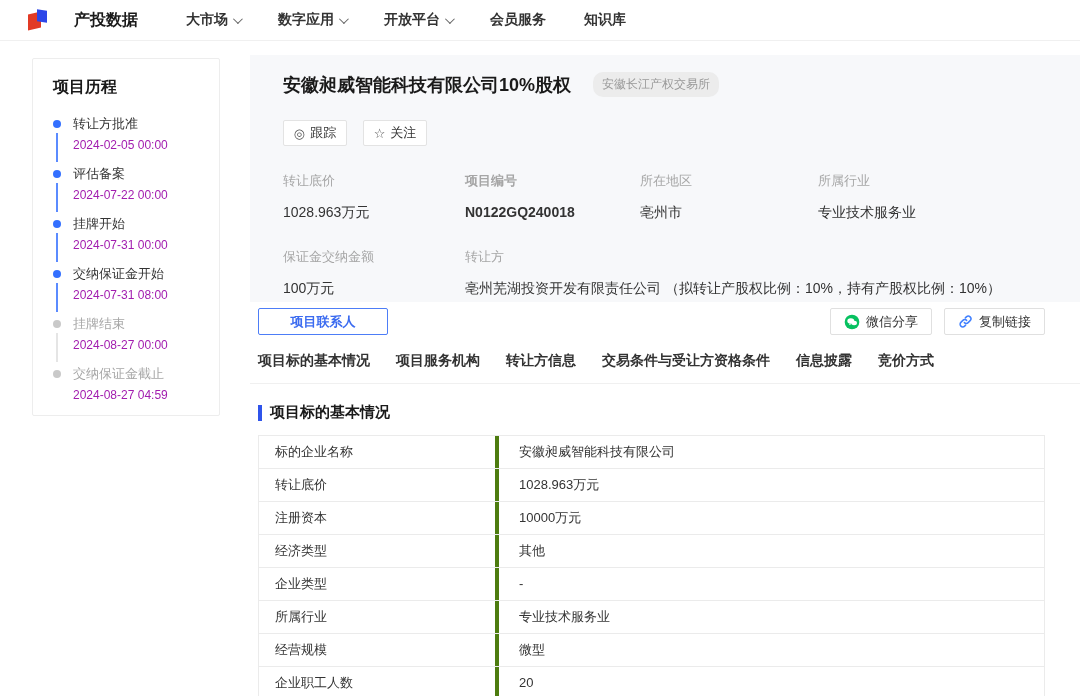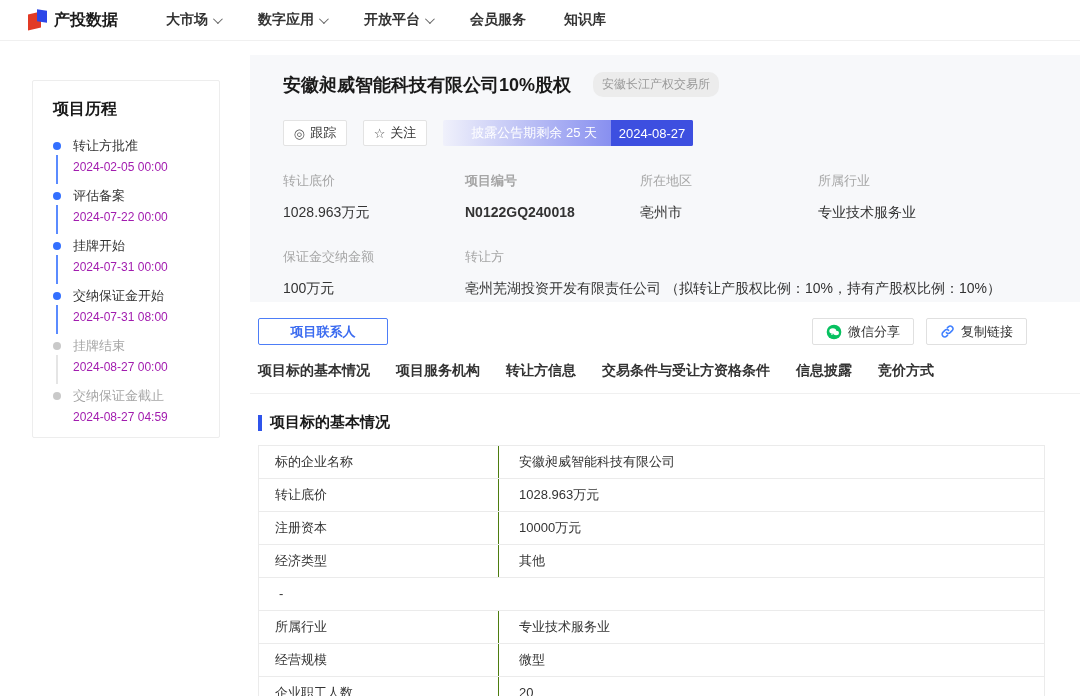--- a/index.html
+++ b/index.html
@@ -3,37 +3,37 @@
 <meta charset="utf-8">
 <style>
   * { margin:0; padding:0; box-sizing:border-box; }
   html,body { width:1080px; height:696px; background:#fff; overflow:hidden;
               font-family:"Liberation Sans","DejaVu Sans",sans-serif; color:#333; }
 
   
   .navbar { position:absolute; left:0; top:0; width:1080px; height:41px;
             background:#fff; border-bottom:1px solid #f0f0f0;
             display:flex; align-items:center; padding-left:28px; }
-  .brand { display:flex; align-items:center; gap:4px; margin-right:48px; }
+  .brand { display:flex; align-items:center; gap:24px; margin-right:48px; }
   .logo-icon { position:relative; width:22px; height:22px; display:inline-block; }
   .logo-red { position:absolute; left:0; top:4px; width:13px; height:16px;
               background:#e23a25; transform:skewY(-12deg); }
   .logo-blue { position:absolute; left:9px; top:1px; width:10px; height:12px;
                background:#2c46e8; transform:skewY(8deg); }
   .brand-name { font-size:16px; font-weight:bold; color:#1a1a1a; }
   .nav-items { display:flex; align-items:center; gap:38px; }
   .nav-item { font-size:14px; font-weight:600; color:#333; cursor:pointer;
               display:flex; align-items:center; gap:5px; }
   .chevron { width:7px; height:7px; border-right:1.5px solid #666;
              border-bottom:1.5px solid #666; transform:rotate(45deg) translateY(-2px); }
 
   
   .timeline-card { position:absolute; left:32px; top:58px; width:188px; height:358px;
                    background:#fff; border:1px solid #ededed; border-radius:2px;
-                   padding:18px 16px 10px 20px;margin-top:22px; }
+                   padding:18px 16px 10px 20px; }
   .timeline-title { font-size:16px; font-weight:bold; color:#1a1a1a; margin-bottom:18px; }
   .tl-item { position:relative; padding-left:20px; min-height:50px; }
   .tl-dot { position:absolute; left:0; top:4px; width:8px; height:8px; border-radius:50%; }
   .tl-item.done .tl-dot { background:#3370ff; }
   .tl-item.pending .tl-dot { background:#c9c9c9; }
   .tl-tail { position:absolute; left:3px; top:17px; bottom:4px; width:2px; }
   .tl-item.done .tl-tail { background:#5b8bff; }
   .tl-item.pending .tl-tail { background:#e5e5e5; }
   .tl-item:last-child .tl-tail { display:none; }
   .tl-label { font-size:13px; line-height:16px; }
@@ -64,42 +64,42 @@
                    font-size:13px; display:flex; align-items:center; justify-content:center; }
   .fields-row { display:flex; margin-top:26px; }
   .field { display:flex; flex-direction:column; }
   .f0 { width:182px; } .f1 { width:175px;font-weight:bold; } .f2 { width:178px; }
   .field-label { font-size:13px; color:#a6a6a6; }
   .field-value { font-size:14px; color:#333; margin-top:14px; }
   .fields-row.second { }
 
   
   .content { position:absolute; left:250px; top:302px; right:0; }
-  .actions-row { display:flex; align-items:center; margin-top:16px;
-                 padding-left:8px; padding-right:53px; }
+  .actions-row { display:flex; align-items:center; margin-top:6px;
+                 padding-left:8px; padding-right:35px; }
   .contact-btn { width:130px; height:27px; background:#fff; border:1px solid #4d7df7;
                  border-radius:2px; color:#3b6bf0; font-size:13px; font-weight:bold;
                  display:flex; align-items:center; justify-content:center; cursor:pointer; }
   .spacer { flex:1; }
   .share-btn { height:27px; background:#fff; border:1px solid #e0e0e0; border-radius:2px;
                font-size:13px; color:#333; display:flex; align-items:center;
                justify-content:center; gap:6px; padding:0 13px; cursor:pointer; }
   .share-btn + .share-btn { margin-left:12px; }
   .tabs-row { display:flex; gap:26px; margin-top:17px; padding:0 35px 13px 8px;
               border-bottom:1px solid #f0f0f0; }
   .tab { font-size:14px; font-weight:600; color:#333; cursor:pointer; white-space:nowrap; }
   .section-head { display:flex; align-items:center; gap:8px; margin:19px 0 0 8px; }
   .section-bar { width:4px; height:16px; background:#2f54eb; }
   .section-title { font-size:15px; font-weight:bold; color:#1a1a1a; }
 
   
   .detail-table { margin:13px 35px 0 8px; border:1px solid #ebebeb; }
   .t-row { display:flex; height:33px; border-bottom:1px solid #ebebeb; }
   .t-row:last-child { border-bottom:none; }
-  .t-label { width:240px; border-right:1px solid #4d7c0f; padding-left:16px;
+  .t-label { width:240px; border-right:4px solid #4d7c0f; padding-left:16px;
              font-size:13px; color:#333; line-height:32px; }
   .t-value { flex:1; padding-left:20px; font-size:13px; color:#333; line-height:32px; }
 
   svg { display:block; }
 </style>
 </head>
 <body>
 
 <div class="navbar">
   <div class="brand">
@@ -181,24 +181,20 @@
 
     <div class="btn-row">
       <button class="btn-plain">
         <span class="ic">◎</span>
         <span>跟踪</span>
       </button>
       <button class="btn-plain">
         <span class="ic">☆</span>
         <span>关注</span>
       </button>
-      <div class="deadline-bar">
-        <span class="deadline-label">披露公告期剩余 25 天</span>
-        <span class="deadline-date">2024-08-27</span>
-      </div>
     </div>
 
     <div class="fields-row">
       <div class="field f0">
         <span class="field-label">转让底价</span>
         <span class="field-value">1028.963万元</span>
       </div>
       <div class="field f1">
         <span class="field-label">项目编号</span>
         <span class="field-value">N0122GQ240018</span>
@@ -278,20 +274,21 @@
     </div>
     <div class="t-row">
       <div class="t-label">注册资本</div>
       <div class="t-value">10000万元</div>
     </div>
     <div class="t-row">
       <div class="t-label">经济类型</div>
       <div class="t-value">其他</div>
     </div>
     <div class="t-row">
+      <div class="t-label">企业类型</div>
       <div class="t-value">-</div>
     </div>
     <div class="t-row">
       <div class="t-label">所属行业</div>
       <div class="t-value">专业技术服务业</div>
     </div>
     <div class="t-row">
       <div class="t-label">经营规模</div>
       <div class="t-value">微型</div>
     </div>

